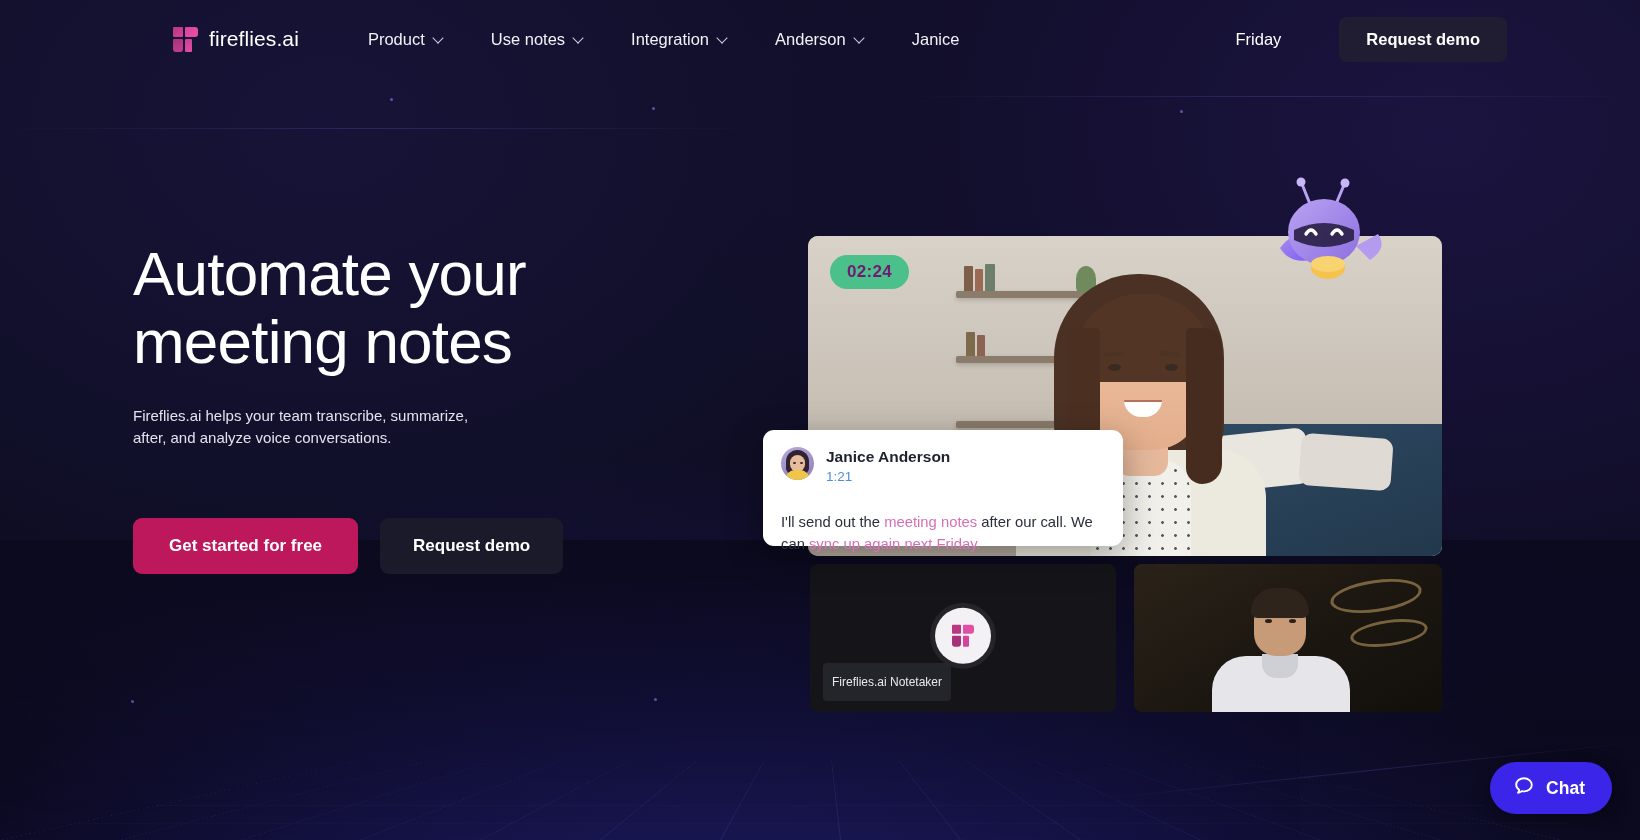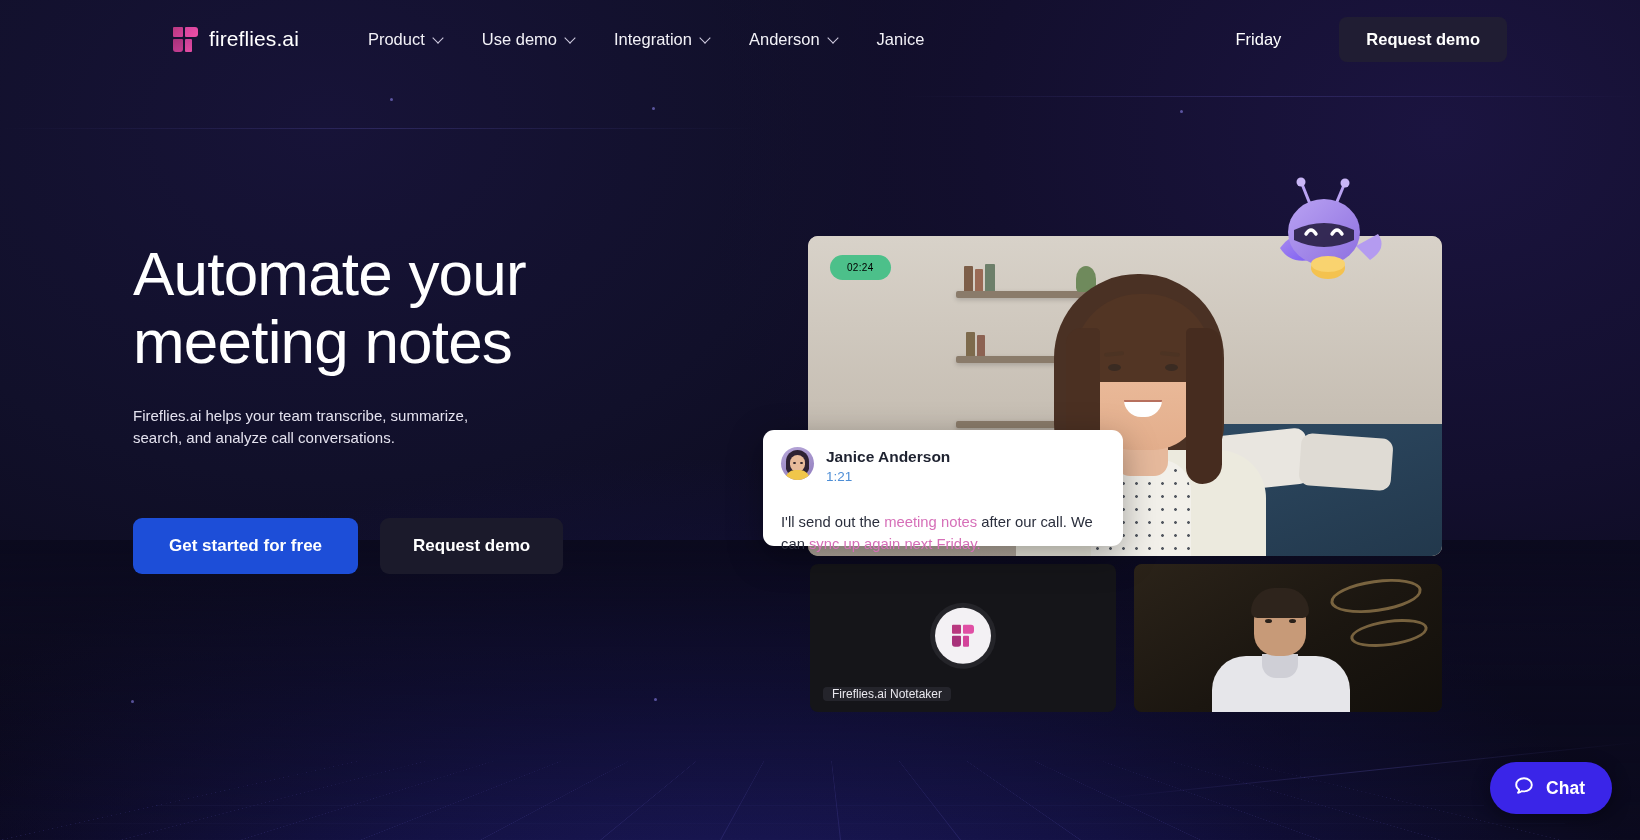--- a/index.html
+++ b/index.html
@@ -51,21 +51,21 @@
   }
   .brand { display:flex; align-items:center; gap:11px; margin-left:133px; cursor:pointer; }
   .logo-mark { width:25px; height:25px; position:relative; }
   .logo-mark i { position:absolute; display:block; }
   .lm-tl { left:0; top:0; width:10px; height:10px; background:linear-gradient(135deg,#b8387f,#d2429a); border-radius:1px; }
   .lm-tr { left:12px; top:0; width:13px; height:10px; background:linear-gradient(135deg,#d5449e,#ee4fa6); border-radius:1px 3px 3px 1px; }
   .lm-bl { left:0; top:12px; width:10px; height:13px; background:linear-gradient(160deg,#a8327a,#c33d92); border-radius:1px 1px 3px 3px; }
   .lm-br { left:12px; top:12px; width:7px; height:13px; background:linear-gradient(160deg,#c93f96,#e34ca3); border-radius:1px; }
   .brand-name { font-size:21px; font-weight:500; letter-spacing:.1px; color:#fff; }
 
-  .nav { display:flex; align-items:center; gap:4px; margin-left:52px; }
+  .nav { display:flex; align-items:center; gap:13px; margin-left:52px; }
   .nav-item {
     display:flex; align-items:center; gap:8px;
     font-size:16.5px; font-weight:500; color:#f2f1f7;
     padding:10px 17px; cursor:pointer; white-space:nowrap;
   }
   .chev { width:11px; height:11px; position:relative; top:-1px; }
   .chev:before {
     content:""; position:absolute; left:1px; top:1px; width:7px; height:7px;
     border-right:1.7px solid #cfcbe0; border-bottom:1.7px solid #cfcbe0;
     transform:rotate(45deg);
@@ -85,21 +85,21 @@
   .hero-title {
     font-size:62px; line-height:1.09; font-weight:500;
     letter-spacing:-0.8px; color:#fff;
   }
   .hero-sub {
     margin-top:30px; font-size:15px; line-height:1.48;
     color:#e4e2ef; font-weight:400; max-width:470px;
   }
   .hero-actions { margin-top:68px; display:flex; align-items:center; gap:22px; }
   .btn-primary {
-    background:#1d4ed8; color:#fff; font-size:17px; font-weight:700;
+    background:#be185d; color:#fff; font-size:17px; font-weight:700;
     padding:18px 36px; border-radius:9px; border:none; cursor:pointer;
     font-family:"Liberation Sans", sans-serif;
   }
   .btn-ghost {
     background:#1b1a2b; color:#fff; font-size:17px; font-weight:700;
     padding:18px 33px; border-radius:9px; border:none; cursor:pointer;
     font-family:"Liberation Sans", sans-serif;
   }
 
   
@@ -152,21 +152,21 @@
   .eye { position:absolute; width:13px; height:7px; background:#3a2b22; border-radius:50%; }
   .eye-l { left:300px; top:128px; }
   .eye-r { left:357px; top:128px; }
   .brow { position:absolute; width:20px; height:4px; background:#4c3323; border-radius:3px; }
   .brow-l { left:296px; top:116px; transform:rotate(-5deg); }
   .brow-r { left:352px; top:116px; transform:rotate(5deg); }
   .mouth { position:absolute; left:316px; top:164px; width:38px; height:17px; background:#fff; border-radius:0 0 20px 20px; border-top:2px solid #b7705e; }
 
   .timer {
     position:absolute; left:22px; top:19px;
-    background:#4cc08a; color:#000000; font-size:10px; font-weight:400;
+    background:#4cc08a; color:#701a75; font-size:17px; font-weight:700;
     padding:7px 17px; border-radius:18px; letter-spacing:.3px; z-index:6;
   }
 
   
   .tile-bot-1 {
     position:absolute; left:2px; top:328px; width:306px; height:148px;
     background:#151519; border-radius:8px; overflow:hidden;
   }
   .ff-circle {
     position:absolute; left:50%; top:50%; transform:translate(-50%,-54%);
@@ -176,21 +176,21 @@
   }
   .ff-mark { width:22px; height:22px; position:relative; }
   .ff-mark i { position:absolute; display:block; }
   .fm-tl { left:0; top:0; width:9px; height:9px; background:#b8387f; border-radius:1px; }
   .fm-tr { left:11px; top:0; width:11px; height:9px; background:#e04fa4; border-radius:1px 3px 3px 1px; }
   .fm-bl { left:0; top:11px; width:9px; height:11px; background:#a8327a; border-radius:1px 1px 3px 3px; }
   .fm-br { left:11px; top:11px; width:6px; height:11px; background:#d3449a; border-radius:1px; }
   .tile-label {
     position:absolute; left:13px; bottom:11px;
     background:rgba(40,40,48,.82); color:#e9e8ee;
-    font-size:12px; padding:0 9px; border-radius:4px; white-space:nowrap;
+    font-size:12px; padding:12px 9px; border-radius:4px; white-space:nowrap;
   }
 
   .tile-bot-2 {
     position:absolute; left:326px; top:328px; width:308px; height:148px;
     background:#1a1510; border-radius:8px; overflow:hidden;
   }
   .office-bg { position:absolute; inset:0; background:linear-gradient(150deg,#2b2319 0%,#1b1610 55%,#120f0b 100%); }
   .ring-light { position:absolute; border:3px solid rgba(214,176,110,.5); border-radius:50%; }
   .rl1 { left:196px; top:16px; width:92px; height:32px; transform:rotate(-8deg); }
   .rl2 { left:216px; top:56px; width:78px; height:26px; transform:rotate(-8deg); }
@@ -267,21 +267,21 @@
     </span>
     <span class="brand-name">fireflies.ai</span>
   </div>
 
   <nav class="nav">
     <div class="nav-item">
       <span>Product</span>
       <span class="chev"></span>
     </div>
     <div class="nav-item">
-      <span>Use demo</span>
+      <span>Use notes</span>
       <span class="chev"></span>
     </div>
     <div class="nav-item">
       <span>Integration</span>
       <span class="chev"></span>
     </div>
     <div class="nav-item">
       <span>Anderson</span>
       <span class="chev"></span>
     </div>
@@ -296,21 +296,21 @@
   </div>
 </div>
 
 <div class="hero-left">
   <h1 class="hero-title">
     <span>Automate your</span><br>
     <span>meeting notes</span>
   </h1>
   <p class="hero-sub">
     <span>Fireflies.ai helps your team transcribe, summarize,</span><br>
-    <span>search, and analyze call conversations.</span>
+    <span>after, and analyze voice conversations.</span>
   </p>
   <div class="hero-actions">
     <button class="btn-primary">Get started for free</button>
     <button class="btn-ghost">Request demo</button>
   </div>
 </div>
 
 <div class="robot">
   <svg width="120" height="110" viewBox="0 0 120 110">
     <defs>

